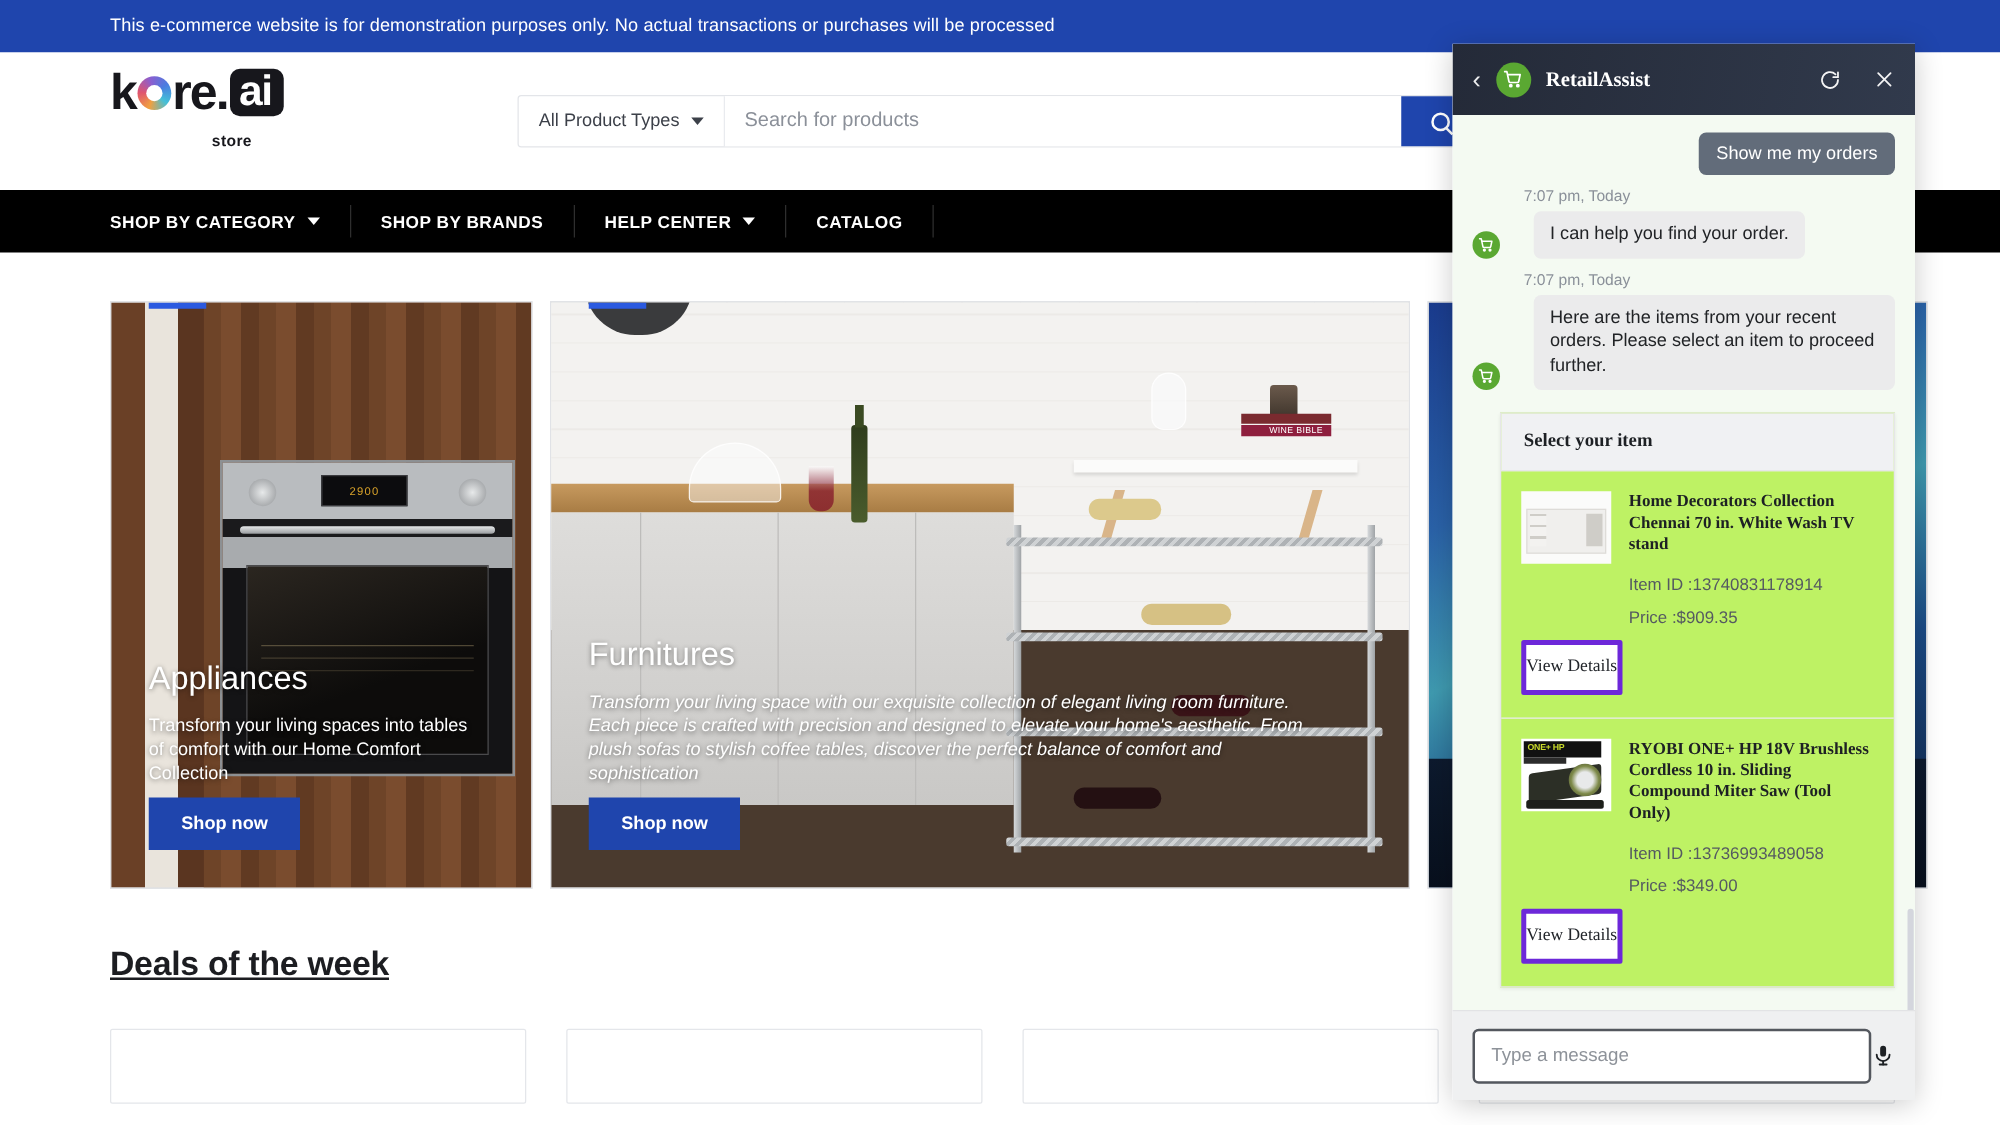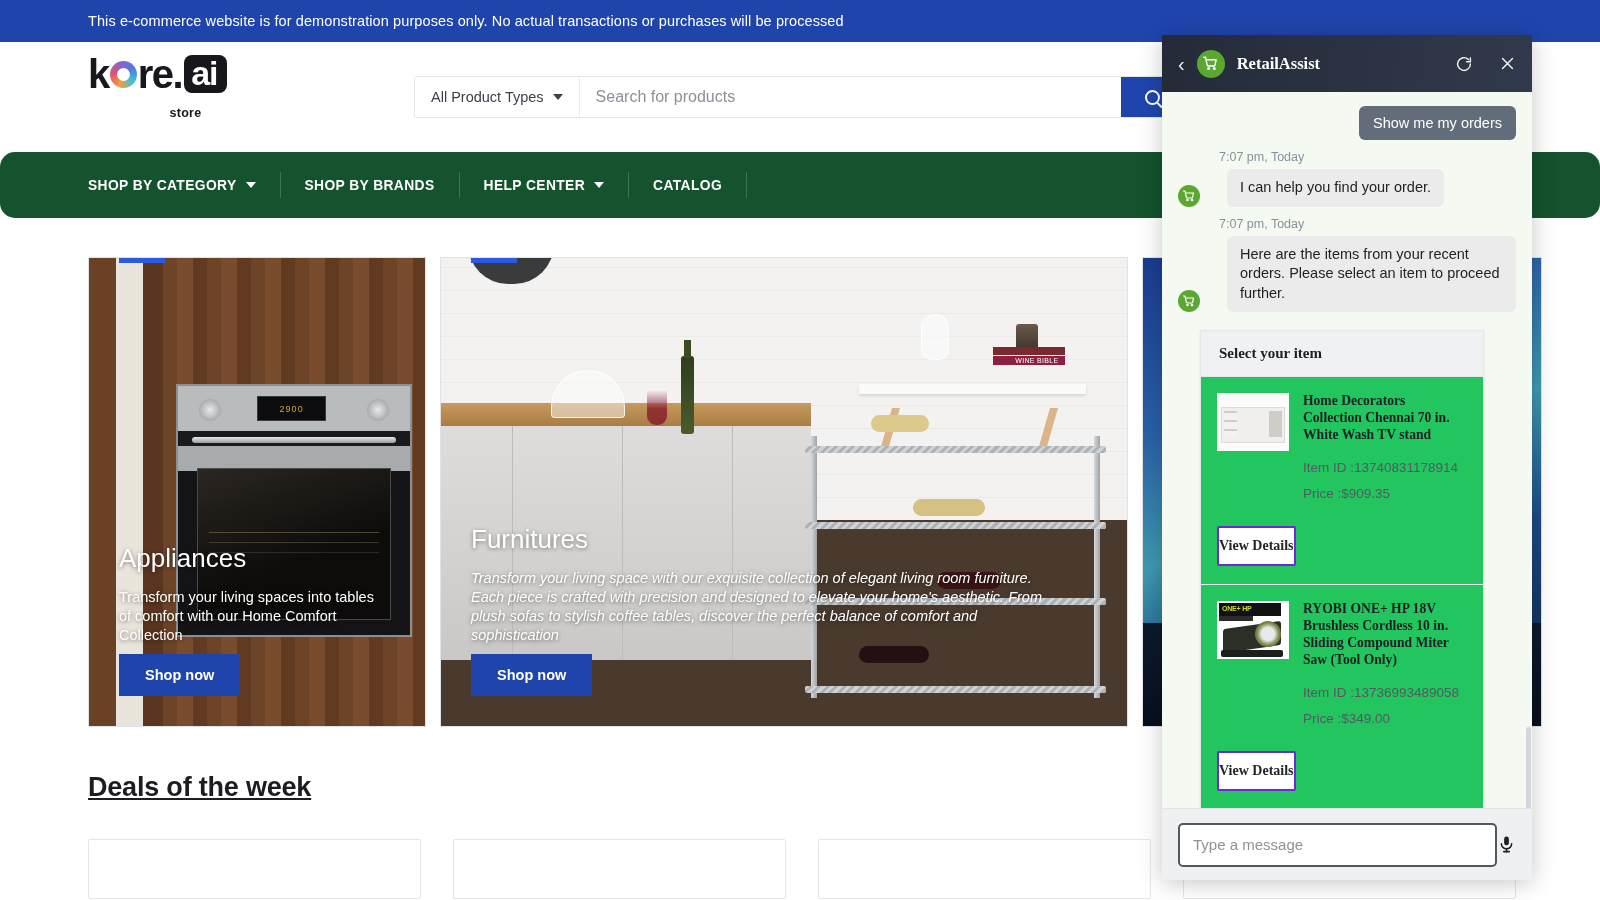--- a/index.html
+++ b/index.html
@@ -62,22 +62,22 @@
   .search-btn {
     background:#1f45ad; color:#fff; border:none; width:122px;
     display:flex; align-items:center; justify-content:center; gap:9px;
     font-size:15px; font-weight:600; cursor:pointer; font-family:inherit;
   }
   .mag { width:15px; height:15px; border:2px solid #fff; border-radius:50%; position:relative; display:inline-block; }
   .mag::after { content:""; position:absolute; right:-5px; bottom:-3px; width:7px; height:2px; background:#fff; transform:rotate(45deg); }
 
   
   .nav {
-    height: 66px; background:#14532d; display:flex; align-items:center;
-    padding: 0 88px; gap:0;border-radius:15px;
+    height: 50px; background:#000000; display:flex; align-items:center;
+    padding: 0 88px; gap:0;
   }
   .nav-item {
     display:flex; align-items:center; gap:9px;
     color:#fff; font-size:13.8px; font-weight:700; letter-spacing:.4px;
     padding: 0 24px; height: 26px; border-right: 1px solid rgba(255,255,255,.18);
     cursor:pointer; white-space:nowrap;
   }
   .nav-item:first-child { padding-left: 0; }
   .nav-item:last-child { border-right: 1px solid rgba(255,255,255,.18); }
   .chev-d { width:0;height:0;border-left:5px solid transparent;border-right:5px solid transparent;border-top:6px solid #fff; }
@@ -202,21 +202,21 @@
   .bot-row { display:flex; align-items:flex-end; gap:27px; }
   .bot-mini {
     width:22px; height:22px; border-radius:50%; background:#5aa832; flex:0 0 22px;
     display:flex; align-items:center; justify-content:center; margin-top:4px;
   }
   .bubble-bot {
     background:#ebebec; color:#212326; font-size:14.5px; line-height:1.35;
     padding: 9px 13px; border-radius:6px; max-width:88%;
   }
   .select-card {
-    margin: 18px 0 0 22px; width: 284px; background:#22c55e;
+    margin: 18px 0 0 22px; width: 316px; background:#bef264;
     border:1px solid #e6e6e8; box-shadow: 0 1px 3px rgba(0,0,0,.07);
   }
   .select-head {
     background:#f0f1f3; padding: 14px 18px; font-family:"Liberation Serif", serif;
     font-size:15px; font-weight:700; color:#1d2024; border-bottom:1px solid #e6e6e8;
   }
   .item-row { display:flex; gap:14px; padding: 16px 16px 0 16px; }
   .thumb { width:72px; height:58px; flex:0 0 72px; position:relative; overflow:hidden; }
   .thumb-tv { background:#fbfbfa; }
   .thumb-tv::before {
@@ -235,24 +235,24 @@
   .thumb-saw .saw-b { position:absolute; left:6px; top:24px; width:58px; height:24px; background:#2c2f26; transform:skewY(-8deg); border-radius:3px; }
   .thumb-saw .blade { position:absolute; right:8px; top:20px; width:26px; height:26px; border-radius:50%; background:radial-gradient(#e8e9ea 35%, #7e8a4a 60%, #3a3f28); }
   .thumb-saw .base { position:absolute; left:4px; bottom:2px; width:62px; height:7px; background:#1d1f1a; border-radius:2px; }
   .item-info { flex:1; min-width:0; }
   .item-name {
     font-family:"Liberation Serif", serif; font-size:13.6px; font-weight:700;
     color:#1d2024; line-height:1.25; margin-bottom:16px;
   }
   .item-meta { font-size:13.5px; color:#555a61; margin-bottom:11px; }
   .view-details {
-    display:block; margin: 14px 16px 18px 16px; padding: 10px 0;
-    border:2px solid #6d28d9; background:#fff; text-align:center;
+    display:block; margin: 0 16px 18px 16px; padding: 10px 0;
+    border:4px solid #6d28d9; background:#fff; text-align:center;
     font-family:"Liberation Serif", serif; font-size:14px; color:#22252a;
-    cursor:pointer; border-radius:2px;font-weight:bold;
+    cursor:pointer; border-radius:2px;
   }
   .item-sep { height:1px; background:#ececee; margin: 0; }
 
   .chat-footer {
     flex:0 0 72px; background:#eff0f1; display:flex; align-items:center;
     padding: 0 16px; border-top:1px solid #e2e3e5;
   }
   .msg-input {
     flex:1; height:44px; border:2px solid #53575e; border-radius:5px; background:#fff;
     padding: 0 13px; font-size:15px; color:#24272b; outline:none; font-family:inherit;

